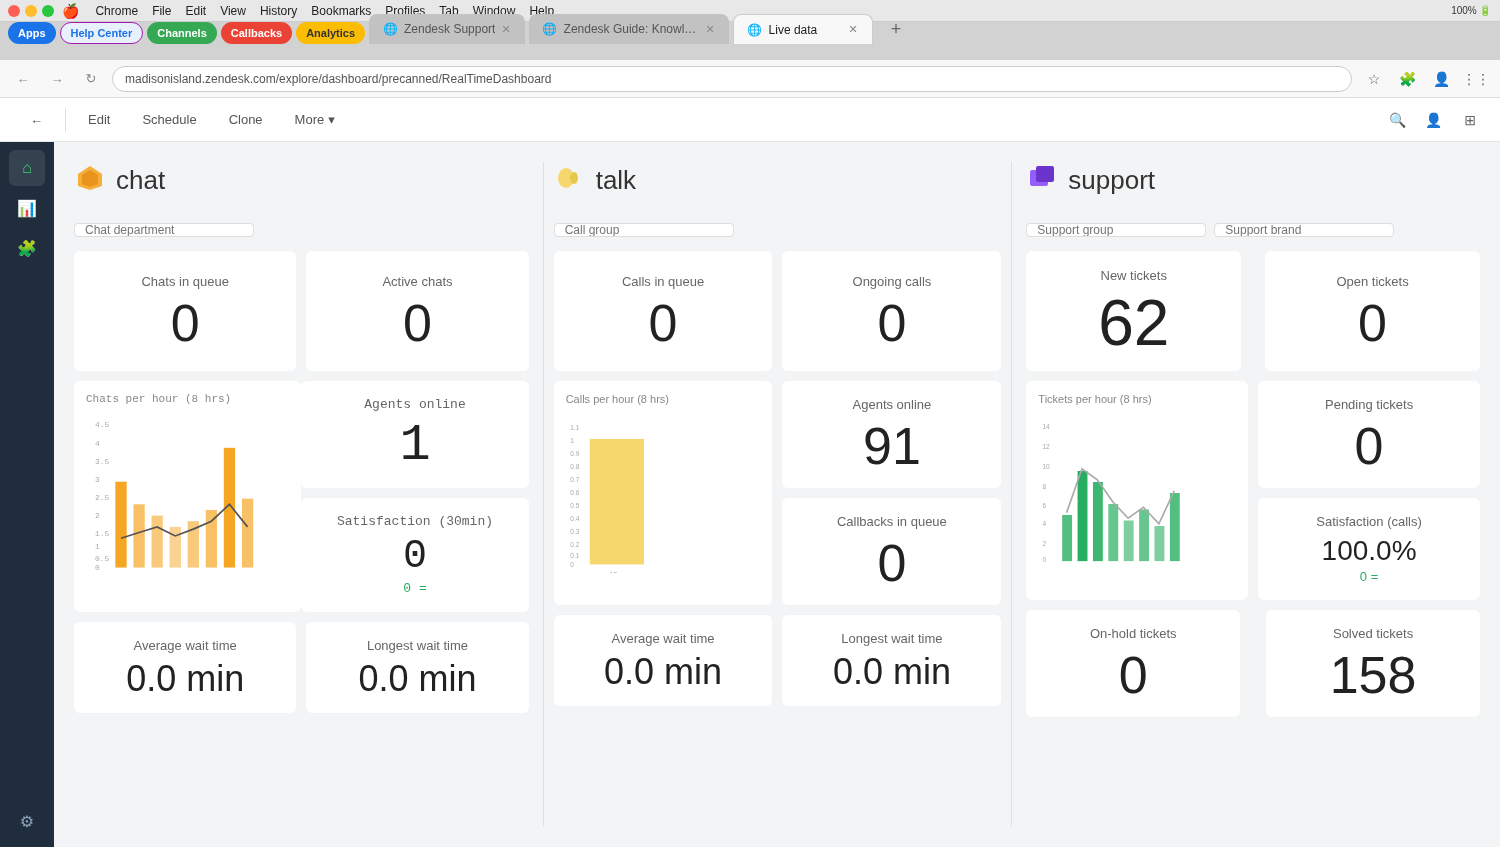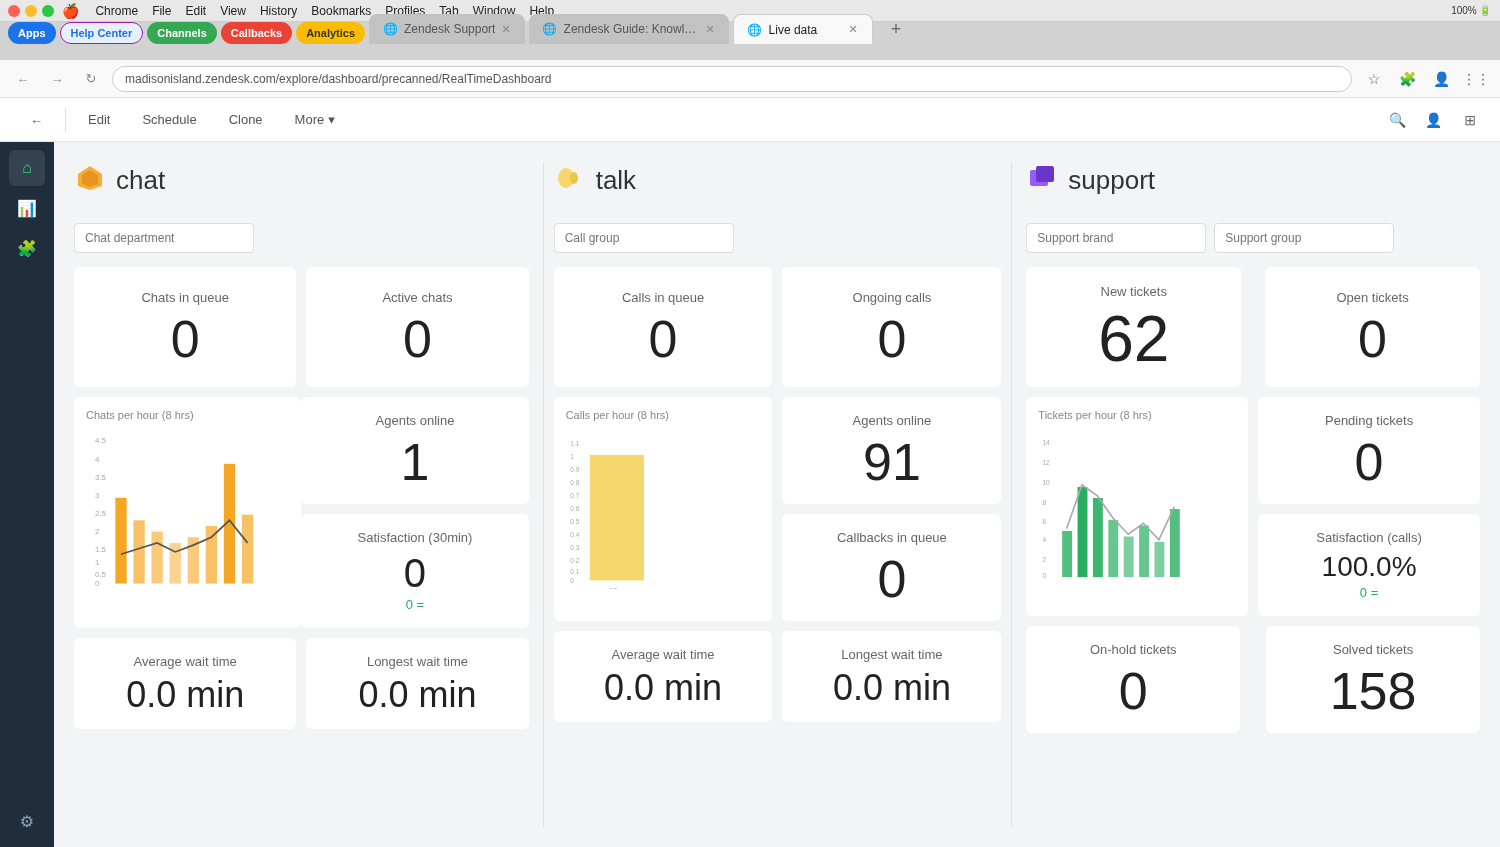--- a/index.html
+++ b/index.html
@@ -44,21 +44,21 @@
     .sidebar-icon.active { color: #3bd671; }
     .sidebar-bottom { margin-top: auto; }
 
     
     .content { flex: 1; overflow-y: auto; padding: 20px; background: #f3f4f6; }
     .section-header { display: flex; align-items: center; gap: 10px; margin-bottom: 25px; }
     .section-title { font-size: 26px; font-weight: 300; color: #333; }
 
     
     .filter-bar { display: flex; gap: 8px; margin-bottom: 14px; }
-    .filter-input { height: 30px; padding: 0 10px; border: 1px solid #ddd; border-radius: 4px; background: #fff; font-size: 12px; color: #c2410c; min-width: 180px; }
+    .filter-input { height: 14px; padding: 0 10px; border: 1px solid #ddd; border-radius: 4px; background: #fff; font-size: 12px; color: #c2410c; min-width: 180px; }
     .metric-card { background: #fff; border-radius: 6px; padding: 16px; display: flex; flex-direction: column; align-items: center; justify-content: center; min-height: 120px; }
     .metric-card.chart-card { align-items: flex-start; justify-content: flex-start; min-height: 200px; padding: 12px; }
     .metric-label { font-size: 13px; color: #666; margin-bottom: 8px; text-align: center; }
     .metric-value { font-size: 52px; font-weight: 300; color: #222; line-height: 1; }
     .chart-title { font-size: 11px; color: #888; margin-bottom: 8px; }
 
     
     .tag-pill { height: 22px; padding: 0 10px; border-radius: 11px; font-size: 11px; font-weight: 600; display: flex; align-items: center; cursor: pointer; }
     .tag-apps { background: #1a73e8; color: #fff; }
     .tag-help { background: #e8f0fe; color: #1a73e8; border: 1px solid #a21caf; }
@@ -193,21 +193,21 @@
           <div class="metric-card">
             <div class="metric-label">Chats in queue</div>
             <div class="metric-value">0</div>
           </div>
           <div class="metric-card">
             <div class="metric-label">Active chats</div>
             <div class="metric-value">0</div>
           </div>
         </div>
 
-        <div style="display:grid; grid-template-columns:1fr 1fr; margin-bottom:10px;">
+        <div style="display:grid; grid-template-columns:1fr 1fr; margin-bottom:10px;font-family:Liberation Mono, monospace;">
 
           <div class="metric-card chart-card" style="min-height:200px;">
             <div class="chart-title">Chats per hour (8 hrs)</div>
             <svg width="100%" height="160" viewBox="0 0 180 140">
 
               <text x="8" y="12" font-size="7" fill="#aaa">4.5</text>
               <text x="8" y="28" font-size="7" fill="#aaa">4</text>
               <text x="8" y="44" font-size="7" fill="#aaa">3.5</text>
               <text x="8" y="60" font-size="7" fill="#aaa">3</text>
               <text x="8" y="76" font-size="7" fill="#aaa">2.5</text>
@@ -339,22 +339,22 @@
         <div class="section-header">
           <div>
             <svg width="32" height="32" viewBox="0 0 32 32">
               <rect x="4" y="8" width="18" height="16" rx="2" fill="#8c4dff" opacity="0.9"></rect>
               <rect x="10" y="4" width="18" height="16" rx="2" fill="#6b35cc"></rect>
             </svg>
           </div>
           <span class="section-title">support</span>
         </div>
         <div class="filter-bar">
+          <input class="filter-input" readonly="" placeholder="Support group" style="">
           <input class="filter-input" readonly="" placeholder="Support brand" style="">
-          <input class="filter-input" readonly="" placeholder="Support group" style="">
         </div>
 
         <div style="display:grid; grid-template-columns:1fr 1fr; gap:24px; margin-bottom:10px;">
           <div class="metric-card">
             <div class="metric-label">New tickets</div>
             <div class="metric-value" style="font-size:64px;">62</div>
           </div>
           <div class="metric-card">
             <div class="metric-label">Open tickets</div>
             <div class="metric-value">0</div>

